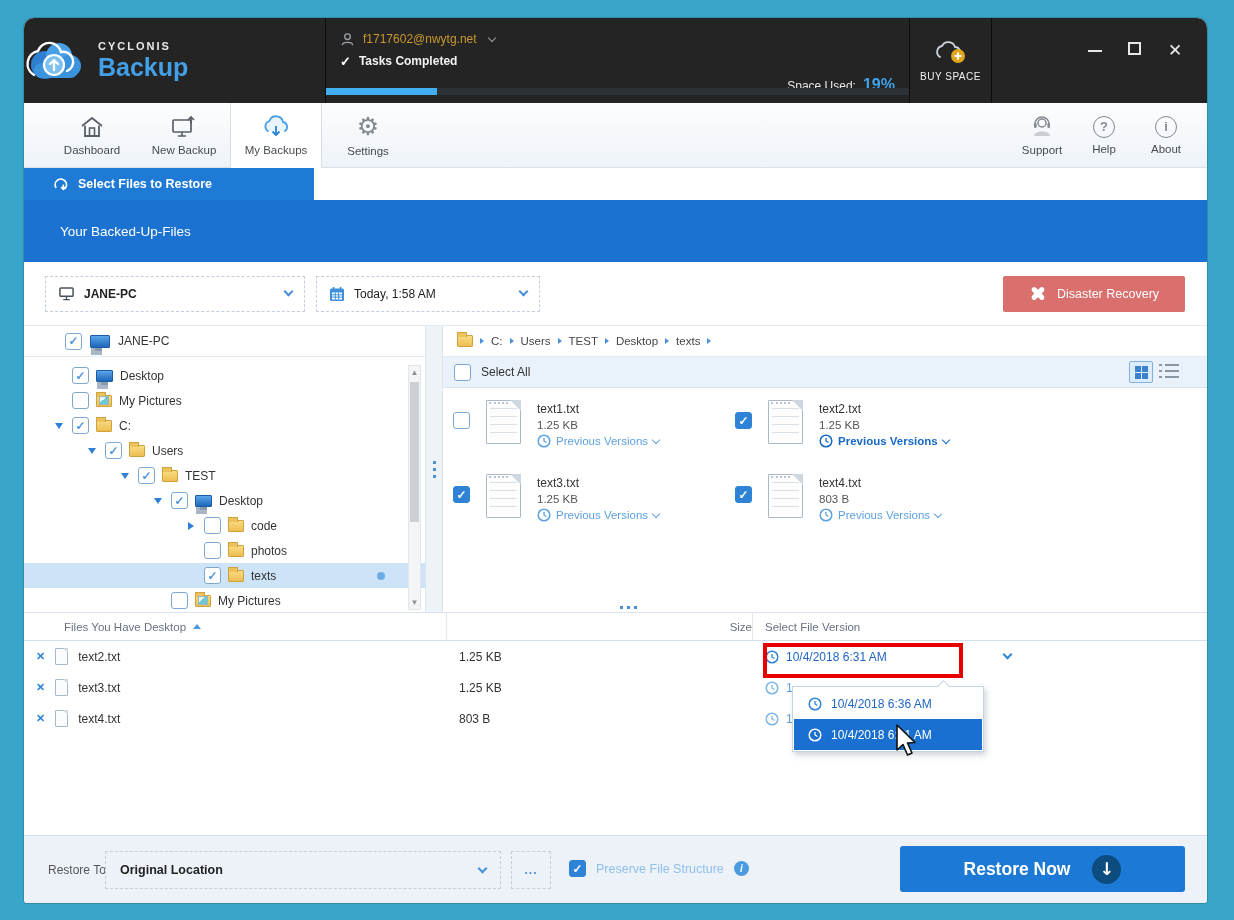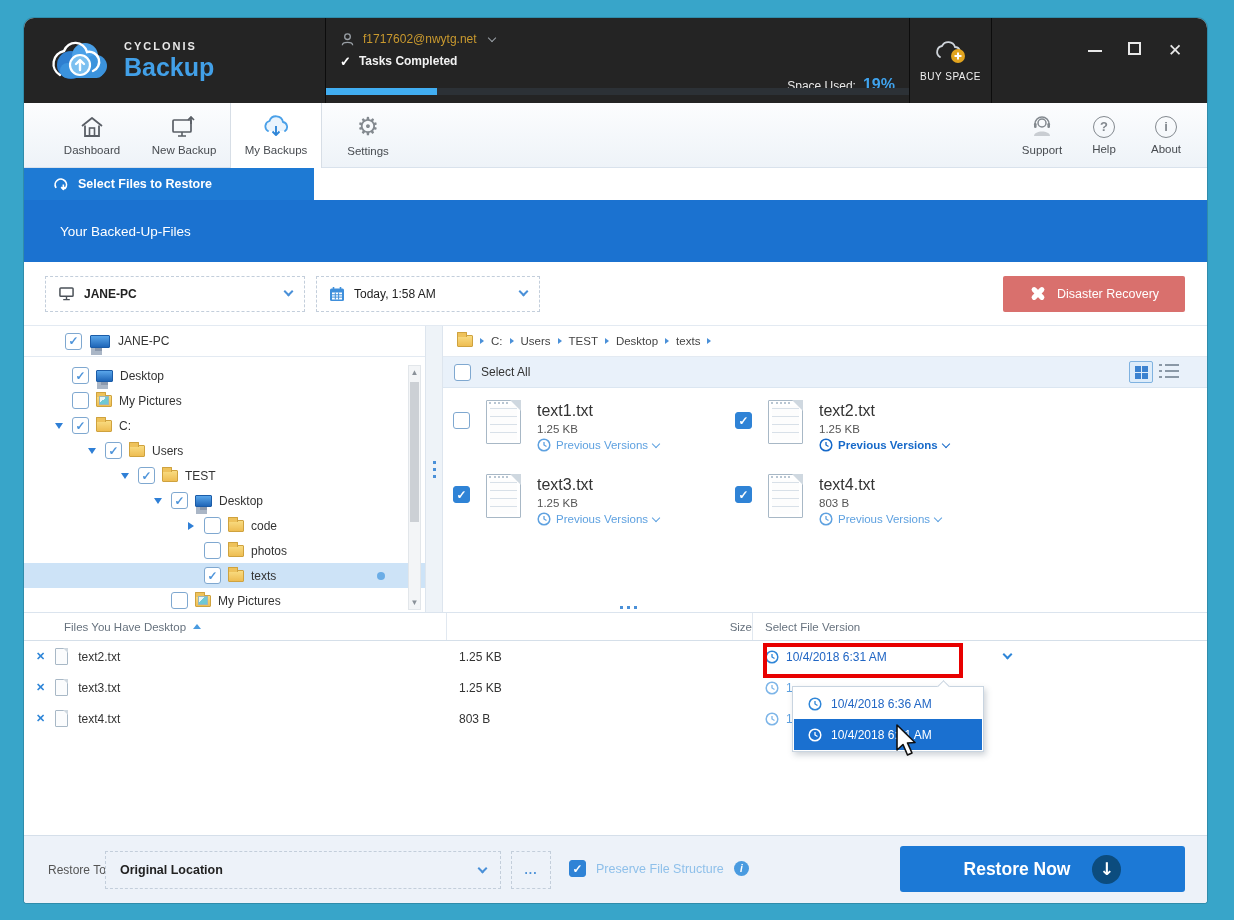--- a/index.html
+++ b/index.html
@@ -5,21 +5,21 @@
   * { margin:0; padding:0; box-sizing:border-box; }
   html,body { width:1234px; height:920px; overflow:hidden; }
   body { background:#38a5c9; font-family:"Liberation Sans", sans-serif; font-size:12px; color:#333; position:relative; }
 
   .window { position:absolute; left:24px; top:18px; width:1183px; height:885px;
             background:#fff; border-radius:10px 10px 3px 3px; overflow:hidden;
             box-shadow:0 0 0 1px rgba(0,0,0,.15); }
 
   
   .titlebar { height:85px; background:#242424; display:flex; position:relative; }
-  .brand { width:301px; display:flex; align-items:center; padding-left:26px; gap:10px; }
+  .brand { width:301px; display:flex; align-items:center; gap:10px; }
   .brand-text .b1 { color:#e8e8e8; font-size:11px; letter-spacing:2px; font-weight:bold; }
   .brand-text .b2 { color:#42a0e8; font-size:25px; font-weight:bold; margin-top:1px; }
   .acct { width:584px; border-left:1px solid #0c0c0c; position:relative; padding:10px 0 0 14px; }
   .acct-row { display:flex; align-items:center; gap:8px; height:22px; }
   .acct-email { color:#c9992e; font-size:12px; }
   .acct-chev { width:6px; height:6px; border-right:1.5px solid #9aa0a6; border-bottom:1.5px solid #9aa0a6; transform:rotate(45deg); margin-left:4px; margin-top:-3px;}
   .task-check { color:#fff; font-size:13px; font-weight:bold; }
   .task-label { color:#f2f2f2; font-weight:bold; font-size:12px; }
   .space-used { position:absolute; right:14px; top:58px; color:#e8e8e8; font-size:12px; display:flex; align-items:baseline; gap:7px;}
   .space-used b { color:#3fa3ee; font-size:16px; font-weight:bold; }
@@ -127,21 +127,21 @@
 
   .filegrid { flex:1; position:relative; background:#fff; }
   .fitem { position:absolute; display:flex; gap:16px; }
   .fitem .cbcol { padding-top:12px; }
   .docicon { width:35px; height:44px; background:#fdfdfd; border:1px solid #a8b8c6; border-radius:1px; position:relative;
              background-image:repeating-linear-gradient(to bottom, transparent 0 7px, #d8e0e8 7px 8px);
              background-clip:content-box; padding:5px 3px 3px 3px; }
   .docicon::before { content:""; position:absolute; right:-1px; top:-1px; border-style:solid; border-width:0 11px 11px 0; border-color:transparent #cfd8e0 transparent transparent; }
   .docicon::after { content:""; position:absolute; left:2px; top:1px; right:12px; border-top:2px dotted #b9c6d2; }
   .fmeta { display:flex; flex-direction:column; gap:3px; padding-top:2px; }
-  .fname { font-size:16px; color:#333; }
+  .fname { font-size:12px; color:#333; }
   .fsize { font-size:11.5px; color:#555; }
   .fver { display:flex; align-items:center; gap:5px; cursor:pointer; }
   .fver span { font-size:11.5px; color:#5ea1e0; }
   .fver.strong span { color:#1669c9; font-weight:bold; }
   .chev-lt { width:6px; height:6px; border-right:1.8px solid #5ea1e0; border-bottom:1.8px solid #5ea1e0; transform:rotate(45deg); margin-top:-3px; }
   .fver.strong .chev-lt { border-color:#1669c9; }
 
   
   .hsplitdots { position:absolute; left:596px; top:588px; width:17px; height:3px;
                 background:repeating-linear-gradient(to right,#4a90d8 0 3px,transparent 3px 7px); z-index:5; }

